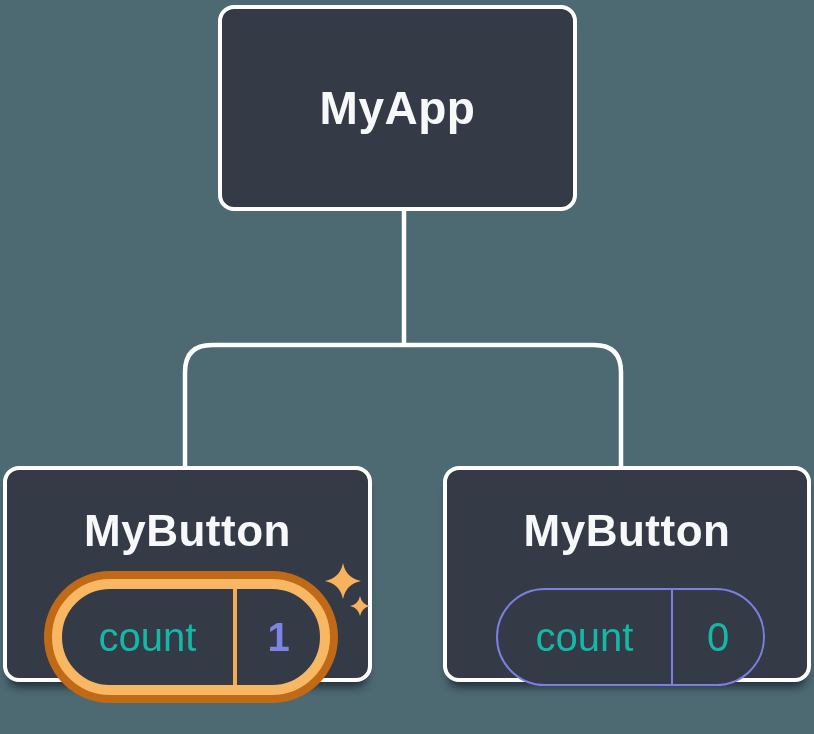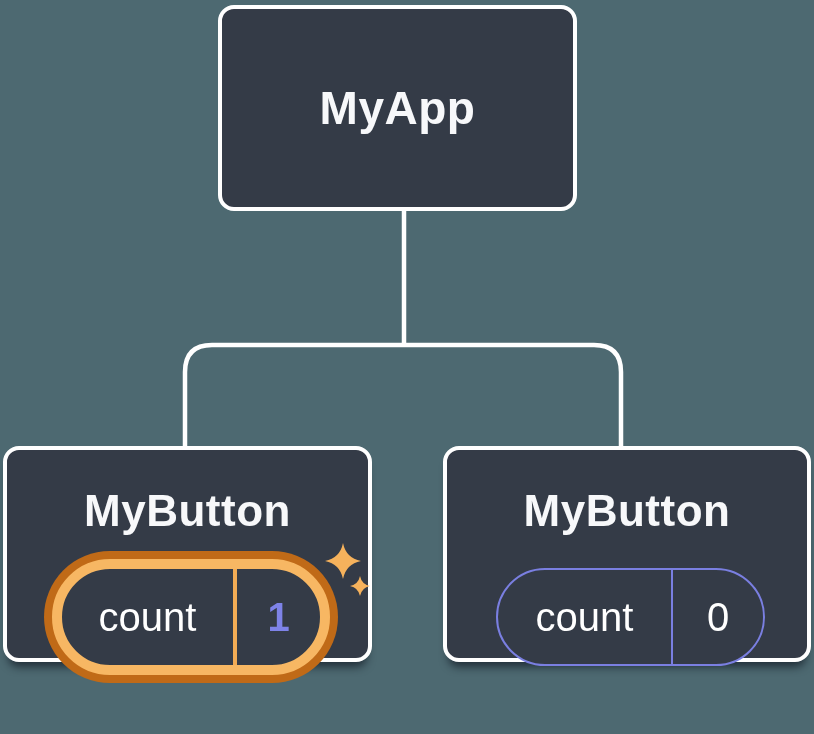--- a/index.html
+++ b/index.html
@@ -38,21 +38,21 @@
   }
 
   .node-label {
     color: #F7F8FA;
     font-size: 46px;
     font-weight: 600;
     letter-spacing: 0.5px;
   }
 
   .node-button {
-    top: 446px;
+    top: 466px;
     width: 369px; height: 216px;
     box-shadow: 0 10px 9px -5px rgba(13, 19, 29, 0.65);
   }
   .node-button-left  { left: 3px; }
   .node-button-right { left: 443px; width: 368px; }
 
   .node-button .node-label {
     position: absolute;
     top: 36px;
     left: 0;
@@ -85,21 +85,21 @@
     width: 269px; height: 98px;
     border: 2px solid #7A7FE1;
     background: #343B47;
   }
 
   .pill-section {
     display: flex;
     align-items: center;
     justify-content: center;
     font-size: 40px;
-    color: #ffffff;
+    color: #14b8a6;
   }
 
   .pill-key { width: 173px; }
   .pill-value { flex: 1; }
 
   .pill-highlight .pill-key { width: 171px; }
   .pill-highlight .pill-value { font-weight: 700; color: #7E83E8; }
 
   .pill-divider { width: 4px; background: #F3AC55; }
   .pill-plain .pill-divider { width: 2px; background: #7A7FE1; }

